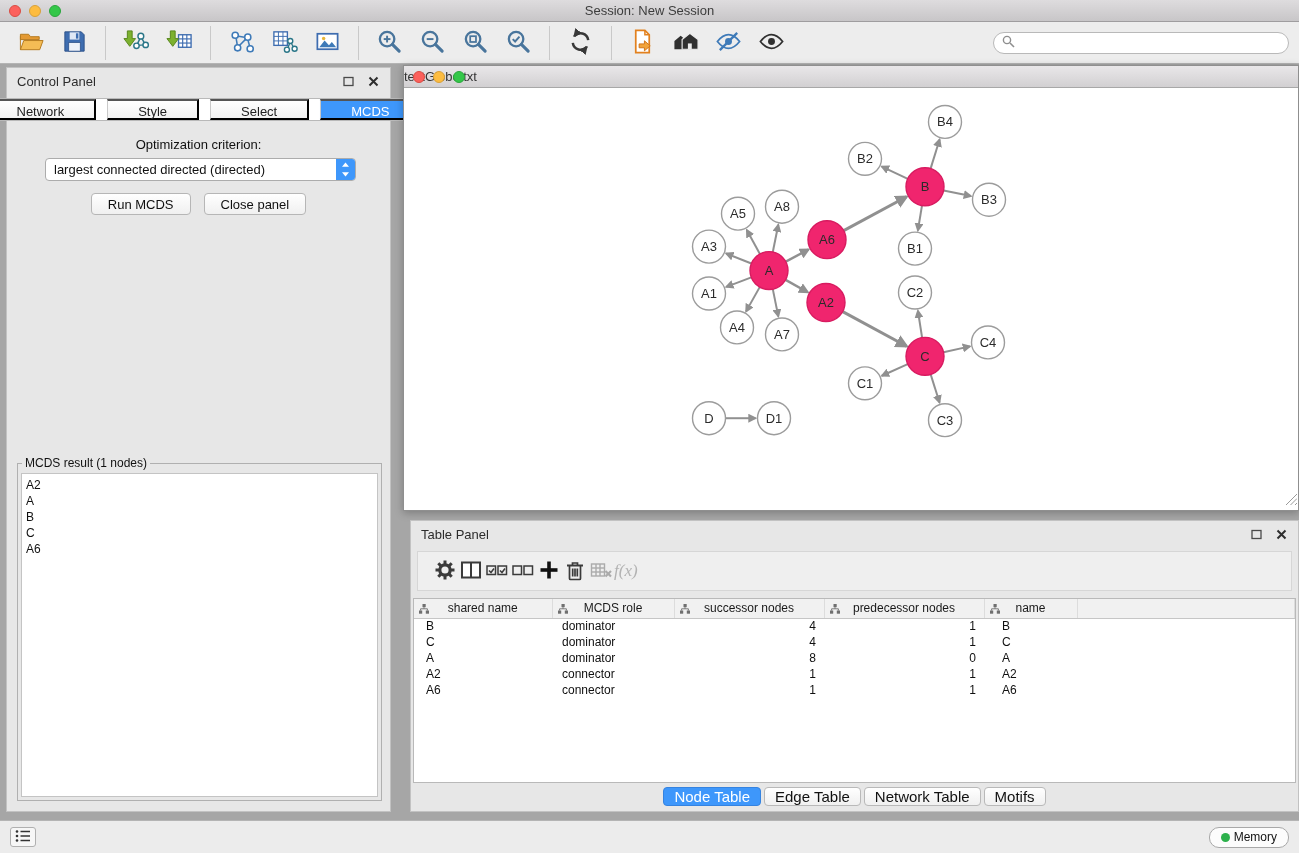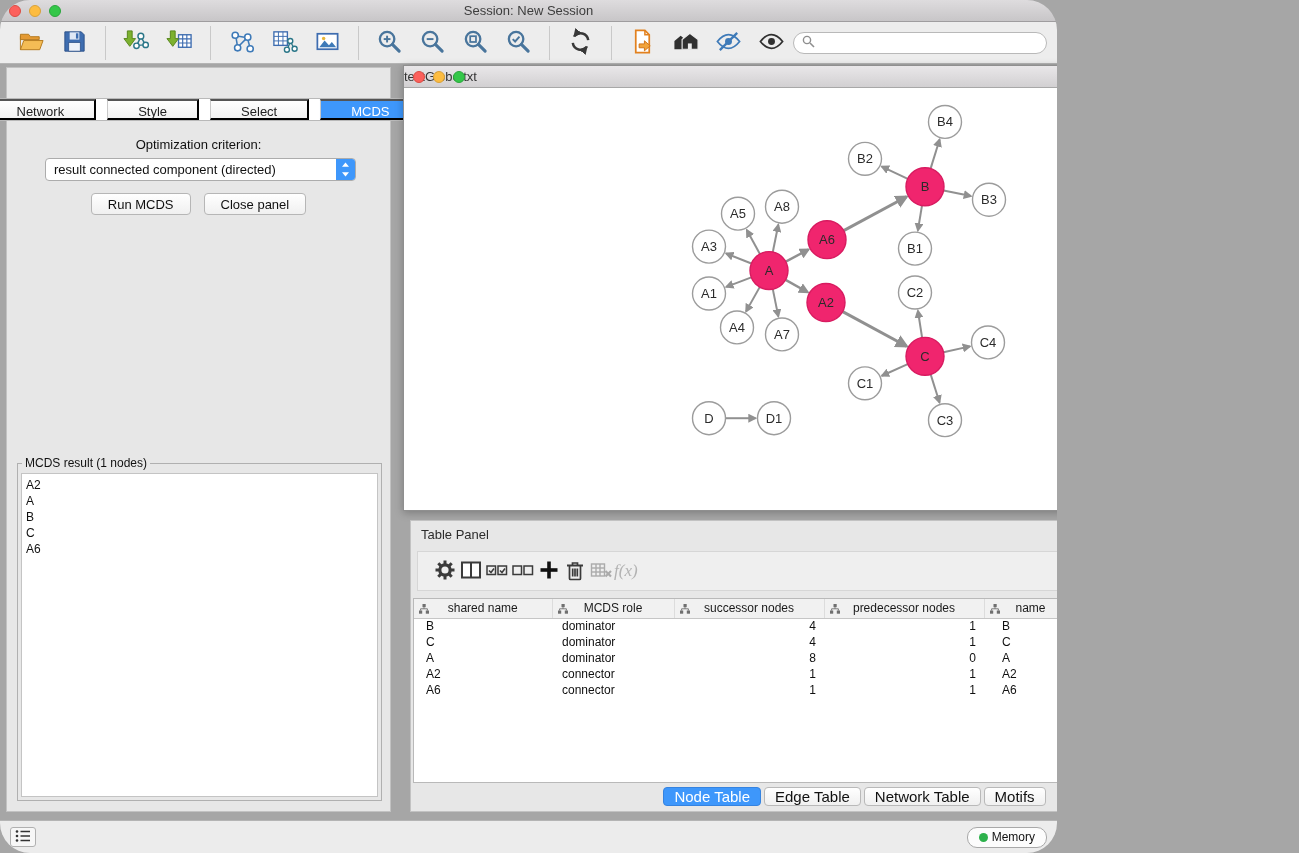--- a/index.html
+++ b/index.html
@@ -1,18 +1,18 @@
 <!DOCTYPE html>
 <html><head>
 <meta charset="utf-8">
 <style>
   * { margin:0; padding:0; box-sizing:border-box; }
   html,body { width:1299px; height:853px; }
   body { font-family:"Liberation Sans", sans-serif; background:#a6a6a6; }
-  .app { position:relative; width:1057px; height:853px; background:#a6a6a6; overflow:hidden;border-radius:30px; }
+  .app { position:relative; width:1299px; height:853px; background:#a6a6a6; overflow:hidden; }
 
   
   .titlebar { position:absolute; top:0; left:0; width:100%; height:22px;
     background:linear-gradient(#dedcde,#c8c6c8); border-bottom:1px solid #9f9d9f; }
   .titlebar .win-title { text-align:center; line-height:22px; font-size:13px; color:#3d3d3d; }
   .traffic { position:absolute; left:9px; top:5px; display:flex; gap:8px; }
   .tl { width:12px; height:12px; border-radius:50%; display:inline-block; }
   .tl.red { background:#fc605c; border:1px solid #d94c44; }
   .tl.yellow { background:#fdbc40; border:1px solid #d8a13a; }
   .tl.green { background:#34c749; border:1px solid #2aa63d; }
@@ -276,32 +276,47 @@
     <div class="search-box">
       <span><svg width="13" height="13" viewBox="0 0 13 13">
         <circle cx="5" cy="5" r="3.6" fill="none" stroke="#8e8e8e" stroke-width="1.4"></circle>
         <line x1="8" y1="8" x2="12" y2="12" stroke="#8e8e8e" stroke-width="1.6"></line>
       </svg></span>
       <input type="text" placeholder="" style="">
     </div>
   </div>
 
   <div class="control-panel">
+    <div class="panel-header">
+      <span>Control Panel</span>
+      <span class="ph-icons">
+        <button class="ph-btn">
+          <svg width="11" height="11" viewBox="0 0 11 11">
+              <rect x="1" y="1.5" width="9" height="8" fill="none" stroke="#4a4a4a" stroke-width="1.3"></rect>
+            </svg>
+        </button>
+        <button class="ph-btn">
+          <svg width="11" height="11" viewBox="0 0 11 11">
+              <path d="M1.5 1.5L9.5 9.5M9.5 1.5L1.5 9.5" stroke="#2e2e2e" stroke-width="2"></path>
+            </svg>
+        </button>
+      </span>
+    </div>
 
     <div class="seg">
       <button class="tab">Network</button>
       <button class="tab">Style</button>
       <button class="tab">Select</button>
       <button class="tab active">MCDS</button>
     </div>
 
     <div class="opt-label">Optimization criterion:</div>
 
     <div class="dropdown">
-      <div class="dd-text">result connected component (directed)</div>
+      <div class="dd-text">largest connected directed (directed)</div>
       <div class="dd-step">
         <svg width="19" height="21" viewBox="0 0 19 21">
           <path d="M9.5 3.5l3.5 4.2h-7z" fill="#fff"></path>
           <path d="M9.5 17.5l3.5-4.2h-7z" fill="#fff"></path>
         </svg>
       </div>
     </div>
 
     <div class="btnrow">
       <button class="btn">Run MCDS</button>

